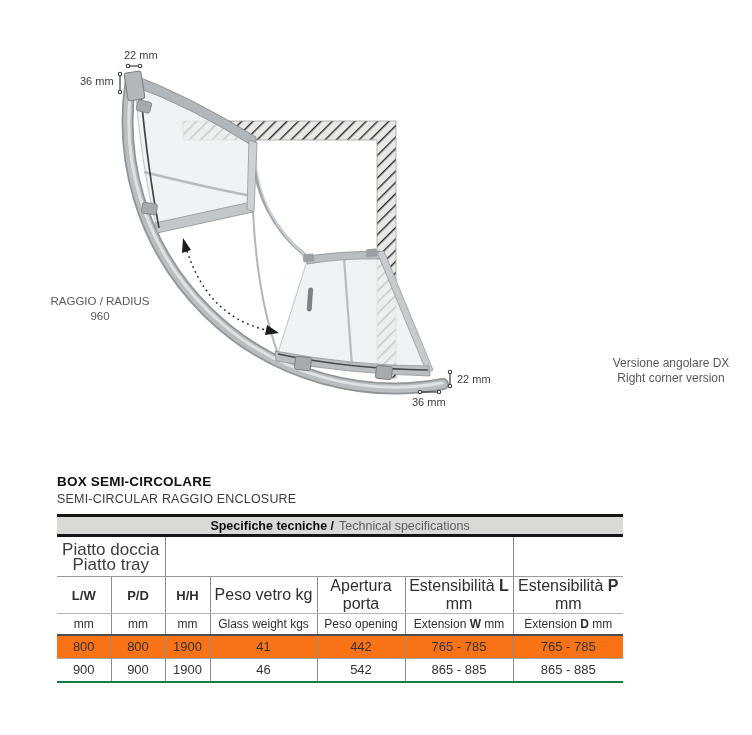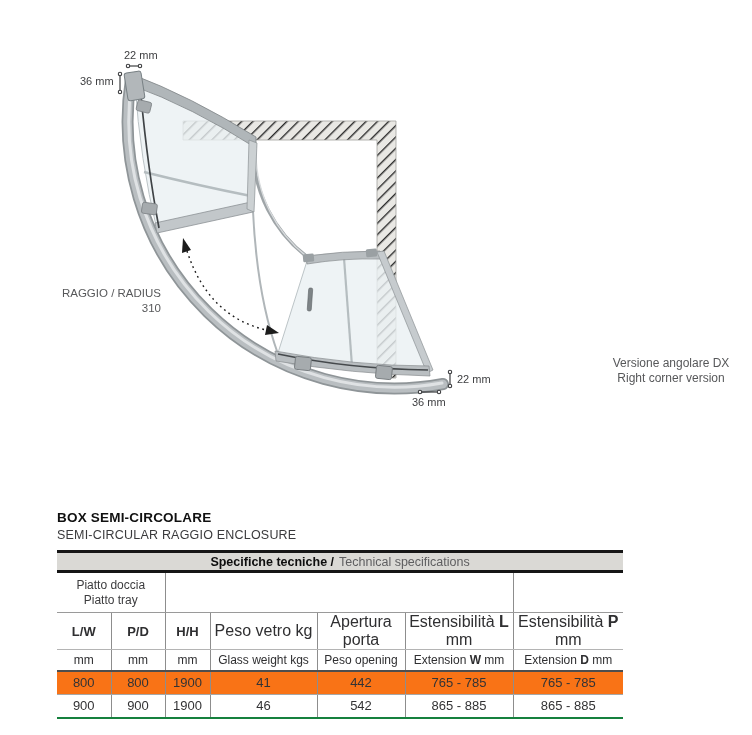--- a/index.html
+++ b/index.html
@@ -3,42 +3,42 @@
 <meta charset="utf-8">
 <style>
   * { margin:0; padding:0; box-sizing:border-box; }
   body { background:#ffffff; font-family:"Liberation Sans","DejaVu Sans",sans-serif; }
   .page { position:relative; width:752px; height:735px; background:#ffffff; overflow:hidden; }
 
   
   .diagram-svg { position:absolute; left:0; top:0; }
 
   .dim-label { position:absolute; font-size:11px; color:#3d3e40; white-space:nowrap; }
-  .radius-block { position:absolute; left:39px; top:286px; width:122px; text-align:right;
+  .radius-block { position:absolute; left:39px; top:294px; width:122px; text-align:center;
                   font-size:11.5px; line-height:15px; color:#57585a; }
   .version-block { position:absolute; left:579px; top:356px; width:184px; text-align:center;
                    font-size:12px; line-height:15px; color:#57585a; }
 
   
   .heading { position:absolute; left:57px; top:474px; }
-  .heading .title { font-size:13.5px; font-weight:bold; color:#101010; letter-spacing:.2px;margin-top:36px; }
+  .heading .title { font-size:13.5px; font-weight:bold; color:#101010; letter-spacing:.2px; }
   .heading .subtitle { font-size:12.5px; font-weight:normal; color:#3a3a3c; margin-top:3px; letter-spacing:.2px; }
 
   
-  table.specs { position:absolute; left:57px; top:550px; width:566px;
+  table.specs { position:absolute; left:57px; top:514px; width:566px;
                 border-collapse:collapse; table-layout:fixed; color:#2f2f31; }
   table.specs th, table.specs td { padding:0; font-weight:normal; text-align:center; vertical-align:middle; }
 
   .caption-row th { height:20px; background:#dad9d5;
                     border-top:3px solid #161616; border-bottom:3px solid #161616; font-size:12.5px; }
   .cap-b { font-weight:bold; color:#0e0e0e; }
   .cap-r { color:#5e5e60; margin-left:5px; }
 
   .tray-row td { height:41px; border-bottom:1px solid #9a9a9a; }
-  .tray-cell { font-size:12px; line-height:15px; color:#3c3c3e; border-right:1px solid #8d8d8d; }
+  .tray-cell { font-size:17px; line-height:15px; color:#3c3c3e; border-right:1px solid #8d8d8d; }
   .blank-mid { border-right:1px solid #8d8d8d; }
 
   .head-row th { height:20px; font-size:16px; border-right:1px solid #8d8d8d; border-bottom:1px solid #b4b4b4; }
   .head-row th:last-child, .sub-row td:last-child, .data-row td:last-child { border-right:none; }
   .head-row th.dim { font-weight:bold; font-size:13px; }
   .head-row b, .sub-row b { font-weight:bold; }
 
   .sub-row td { height:21px; font-size:12px; border-right:1px solid #8d8d8d; border-bottom:2px solid #4e4e4e; }
 
   .data-row td { height:24px; font-size:13px; color:#333335;
@@ -128,21 +128,21 @@
     </g>
   </svg>
 
   <div class="dim-label" style="left:124px; top:49px;">22 mm</div>
   <div class="dim-label" style="left:80px; top:75px;">36 mm</div>
   <div class="dim-label" style="left:457px; top:373px;">22 mm</div>
   <div class="dim-label" style="left:412px; top:396px;">36 mm</div>
 
   <div class="radius-block">
     <div>RAGGIO / RADIUS</div>
-    <div>310</div>
+    <div>960</div>
   </div>
 
   <div class="version-block">
     <div>Versione angolare DX</div>
     <div>Right corner version</div>
   </div>
 
   <div class="heading">
     <div class="title">BOX SEMI-CIRCOLARE</div>
     <div class="subtitle">SEMI-CIRCULAR RAGGIO ENCLOSURE</div>

